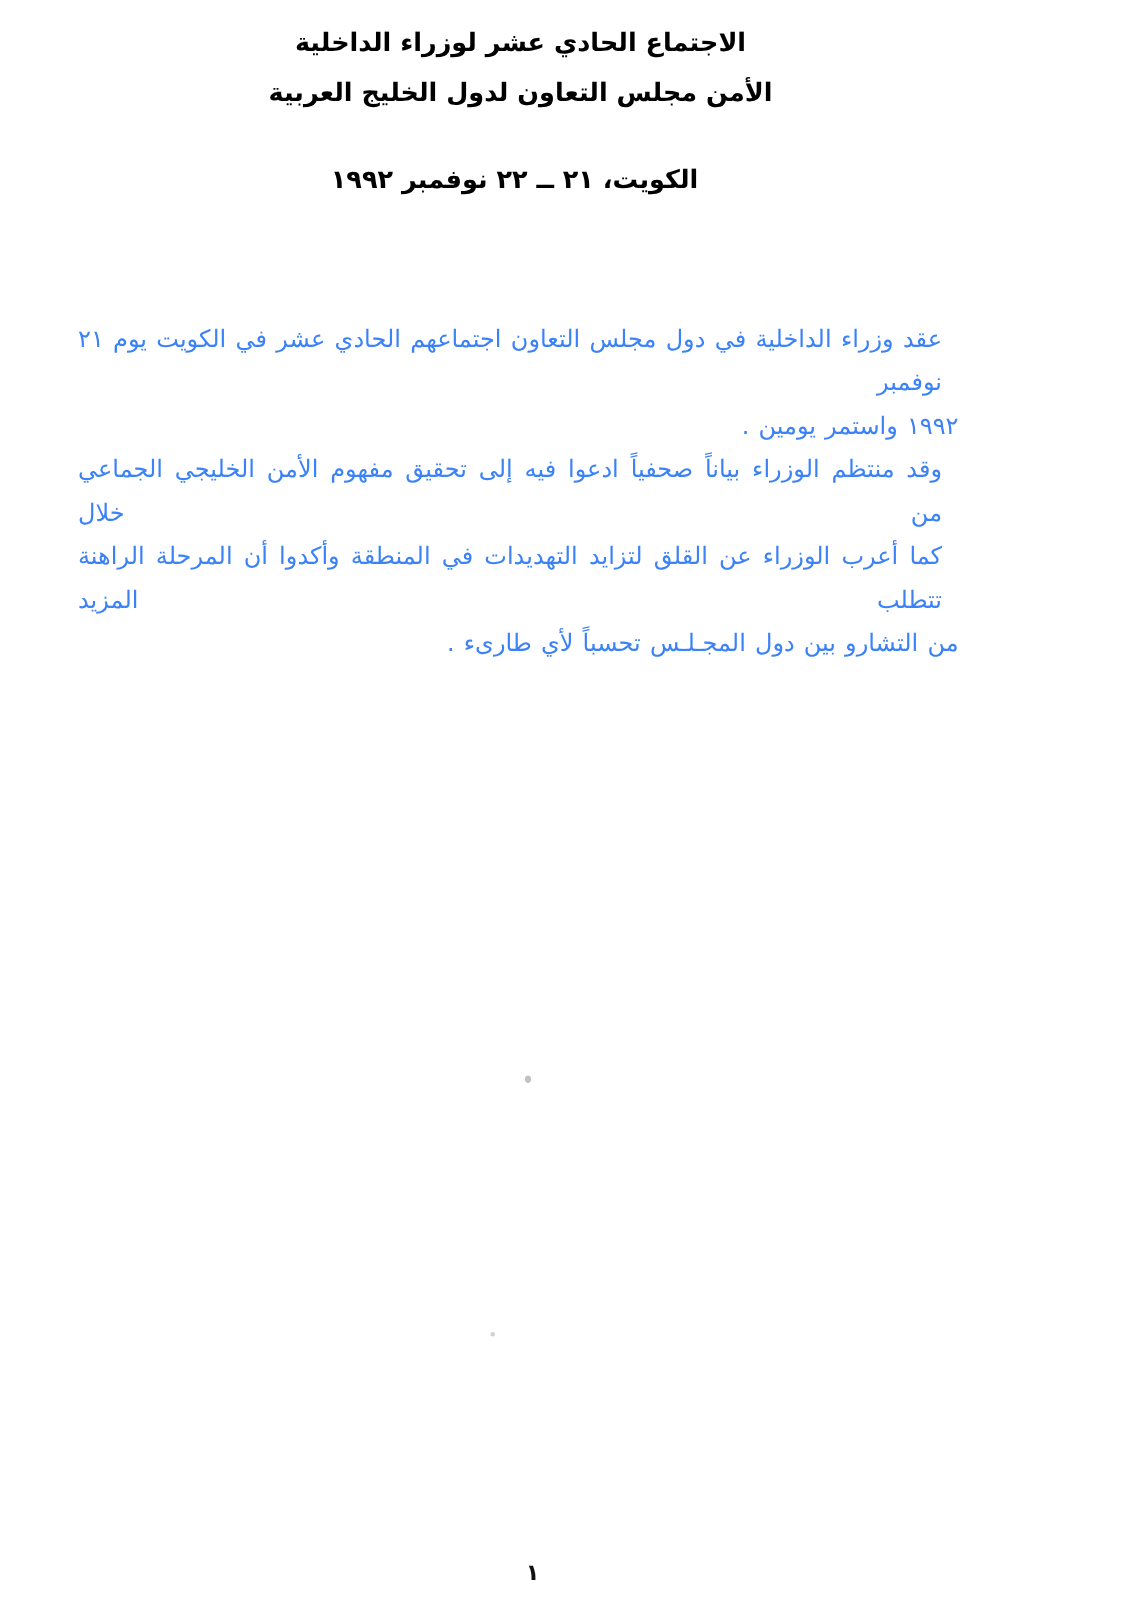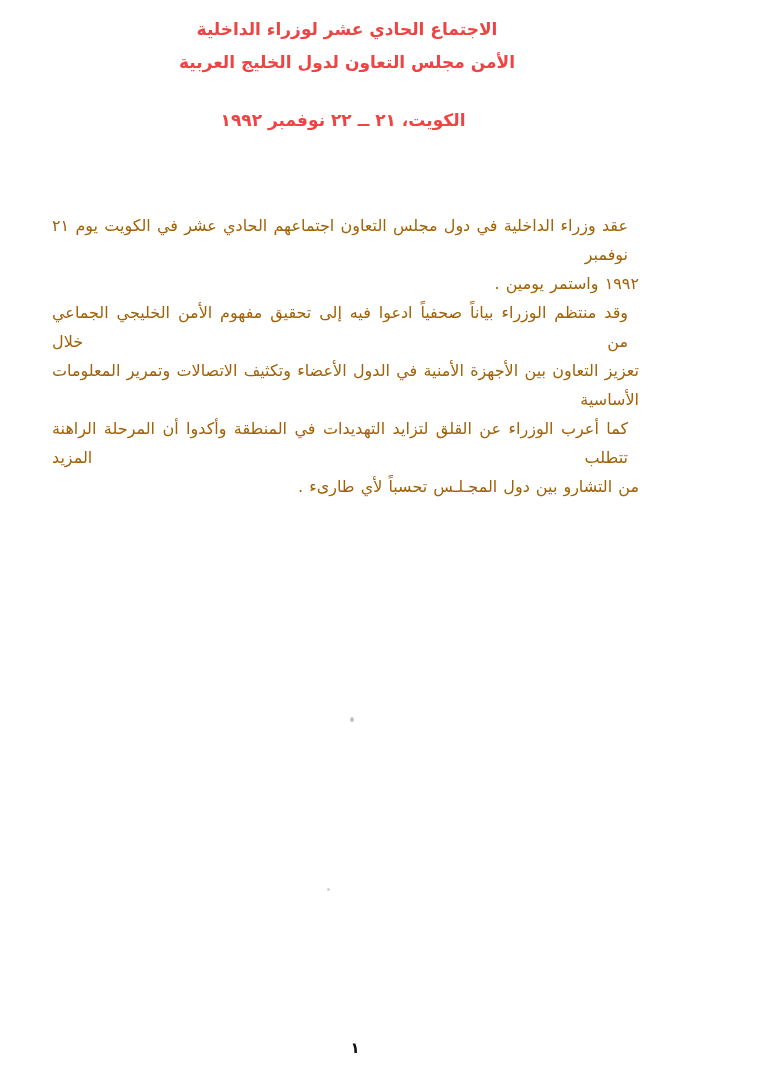--- a/index.html
+++ b/index.html
@@ -14,34 +14,34 @@
     overflow: hidden;
   }
   
   .hline {
     position: absolute;
     left: 0;
     width: 694px;
     text-align: center;
     font-weight: bold;
     font-size: 17px;
-    color: #ef4444;
+    color: #000000;
     letter-spacing: 0;
     white-space: nowrap;
   }
   .hline.t1 { top: 19px; }
   .hline.t2 { top: 52px; }
   .hline.dt { top: 110px; width: 686px; }
   
   .bodyblock {
     position: absolute;
     top: 211px;
     right: 119px;
     left: 52px;
-    color: #a16207;
+    color: #3b82f6;
   }
   .bline {
     font-size: 16px;
     line-height: 29px;
     text-align: justify;
     text-align-last: justify;
     word-spacing: 1px;
     white-space: normal;
   }
   .bline.first { padding-right: 11px; }
@@ -75,21 +75,20 @@
 
   <div class="hline t2">الأمن مجلس التعاون لدول الخليج العربية</div>
 
   <div class="hline dt">الكويت، ٢١ ــ ٢٢ نوفمبر ١٩٩٢</div>
 
   <div class="bodyblock">
     <div class="bline first">عقد وزراء الداخلية في دول مجلس التعاون اجتماعهم الحادي عشر في الكويت يوم ٢١ نوفمبر</div>
     <div class="bline last">١٩٩٢ واستمر يومين .</div>
 
     <div class="bline first">وقد منتظم الوزراء بياناً صحفياً ادعوا فيه إلى تحقيق مفهوم الأمن الخليجي الجماعي من خلال</div>
-    <div class="bline">تعزيز التعاون بين الأجهزة الأمنية في الدول الأعضاء وتكثيف الاتصالات وتمرير المعلومات الأساسية</div>
 
     <div class="bline first">كما أعرب الوزراء عن القلق لتزايد التهديدات في المنطقة وأكدوا أن المرحلة الراهنة تتطلب المزيد</div>
     <div class="bline last">من التشارو بين دول المجـلـس تحسباً لأي طارىء .</div>
   </div>
 
   <div class="speck s1"></div>
   <div class="speck s2"></div>
 
   <div class="pagenum">١</div>
 

